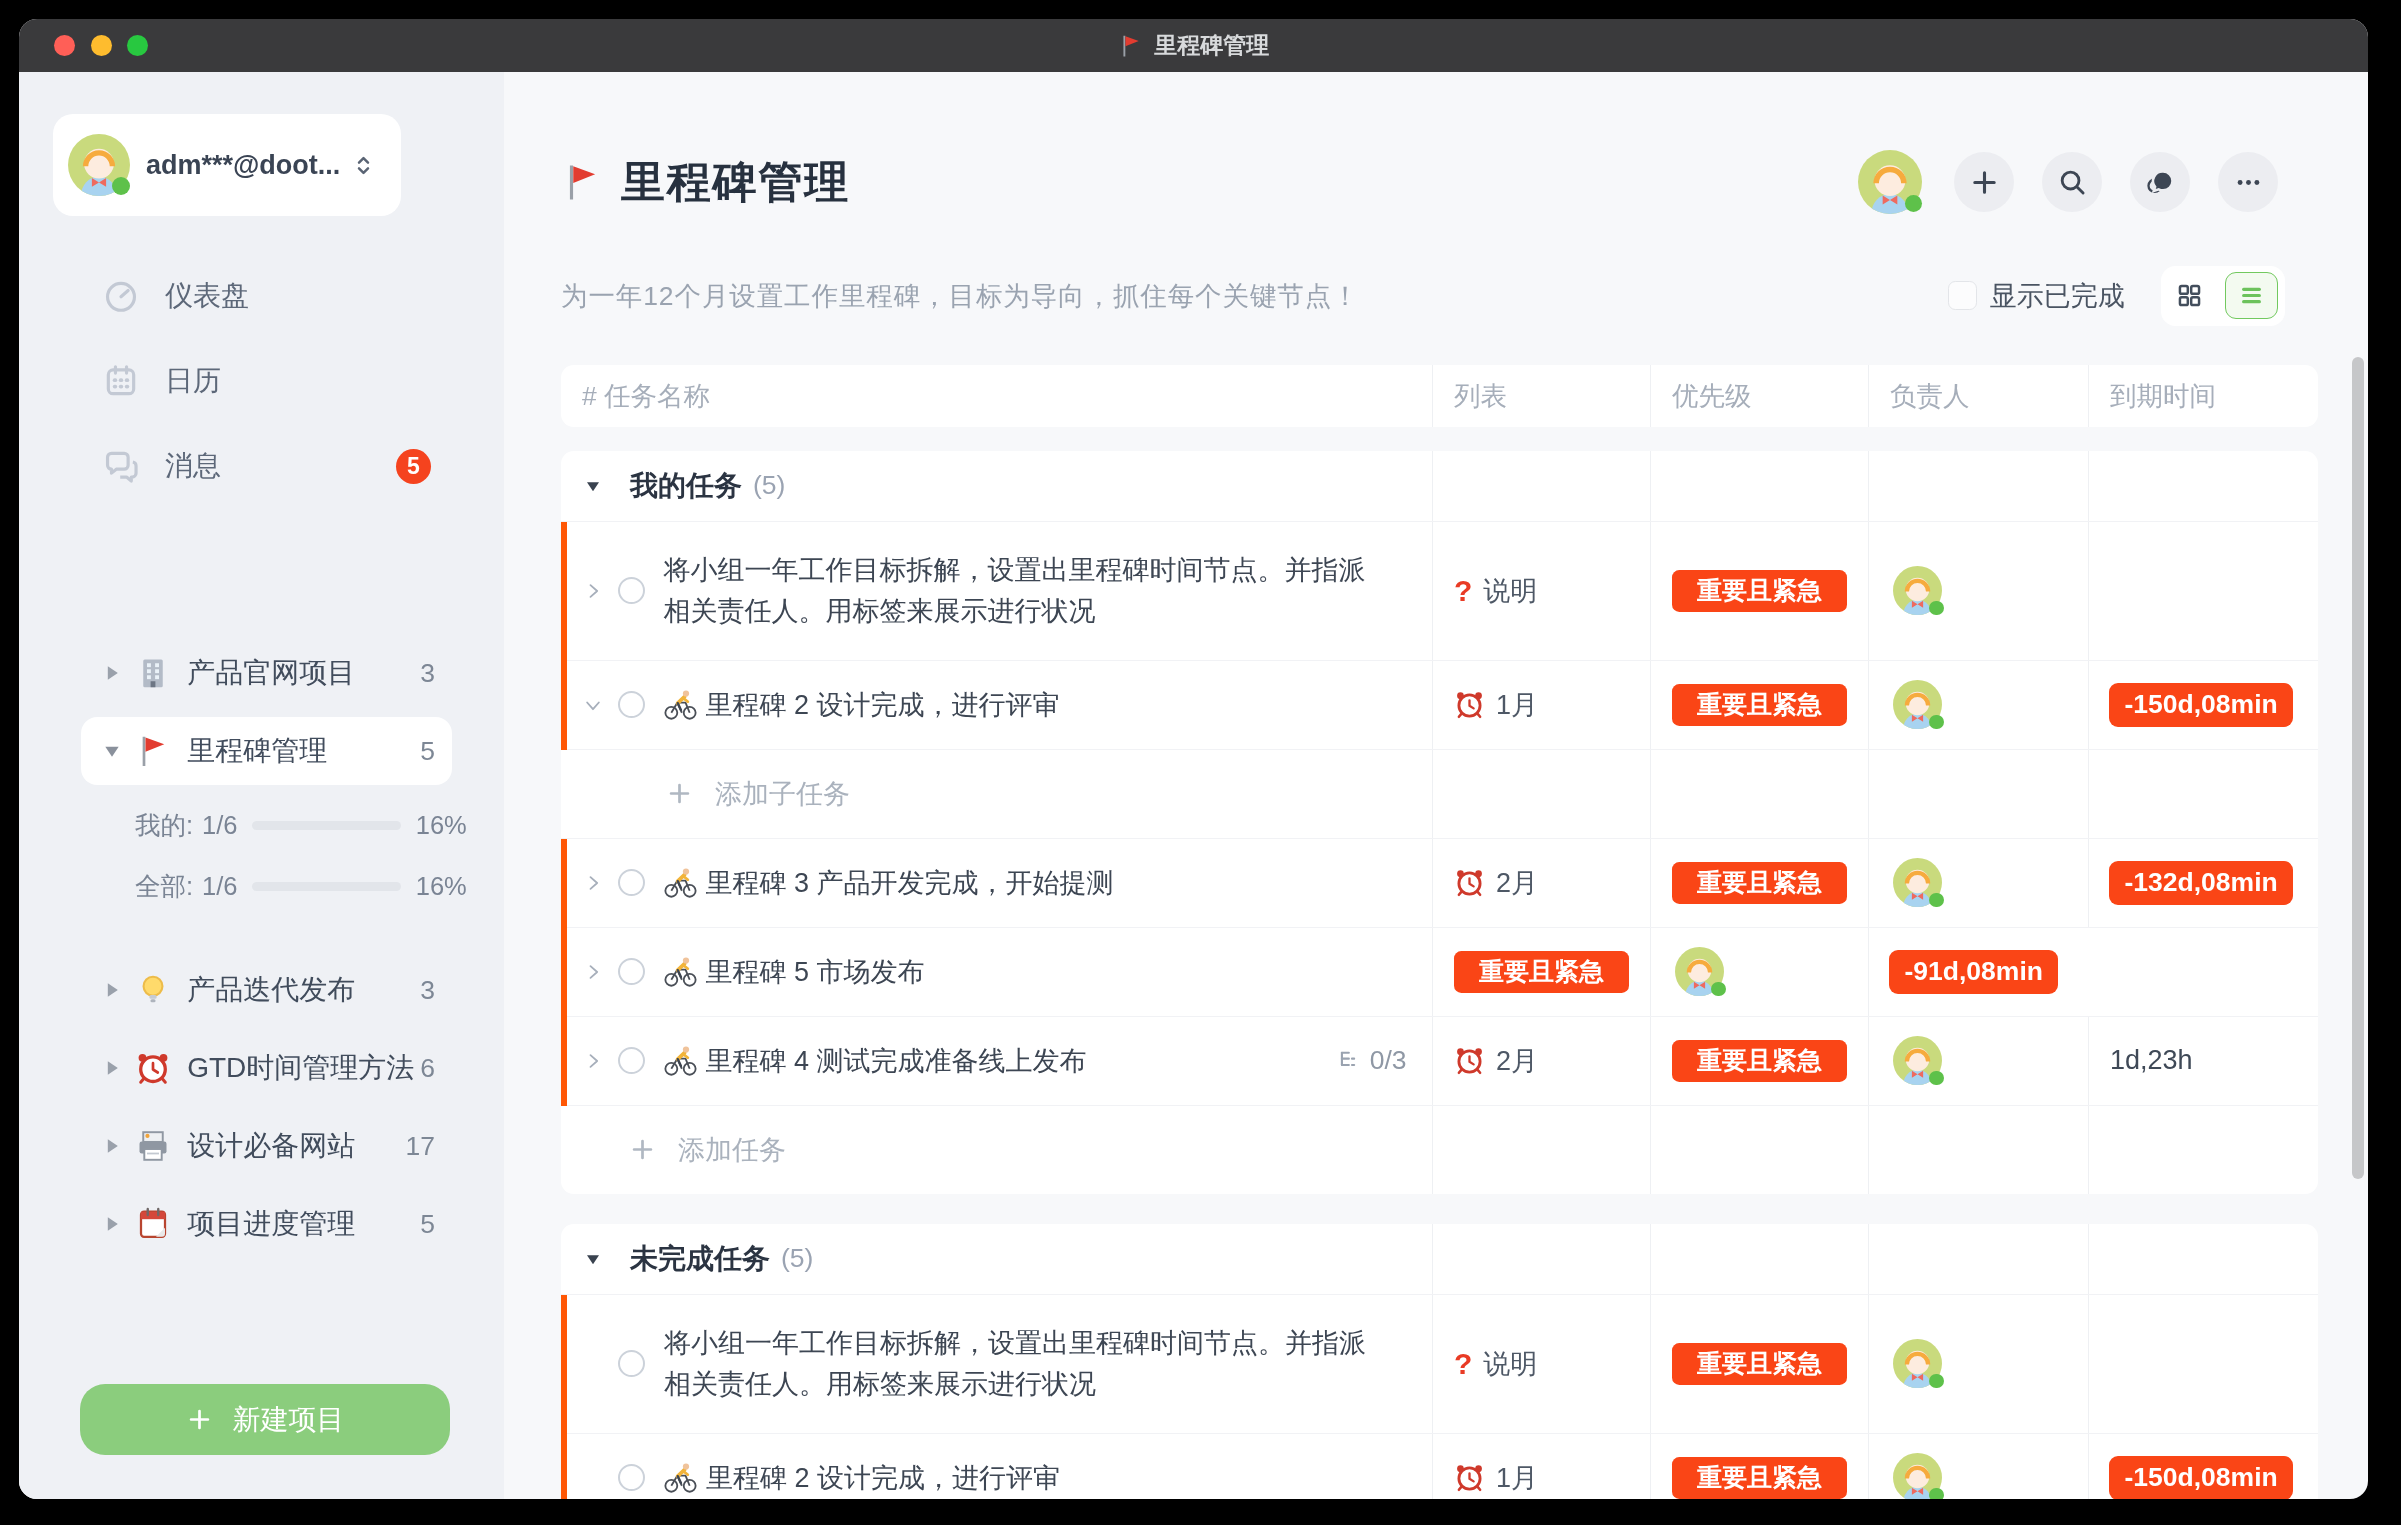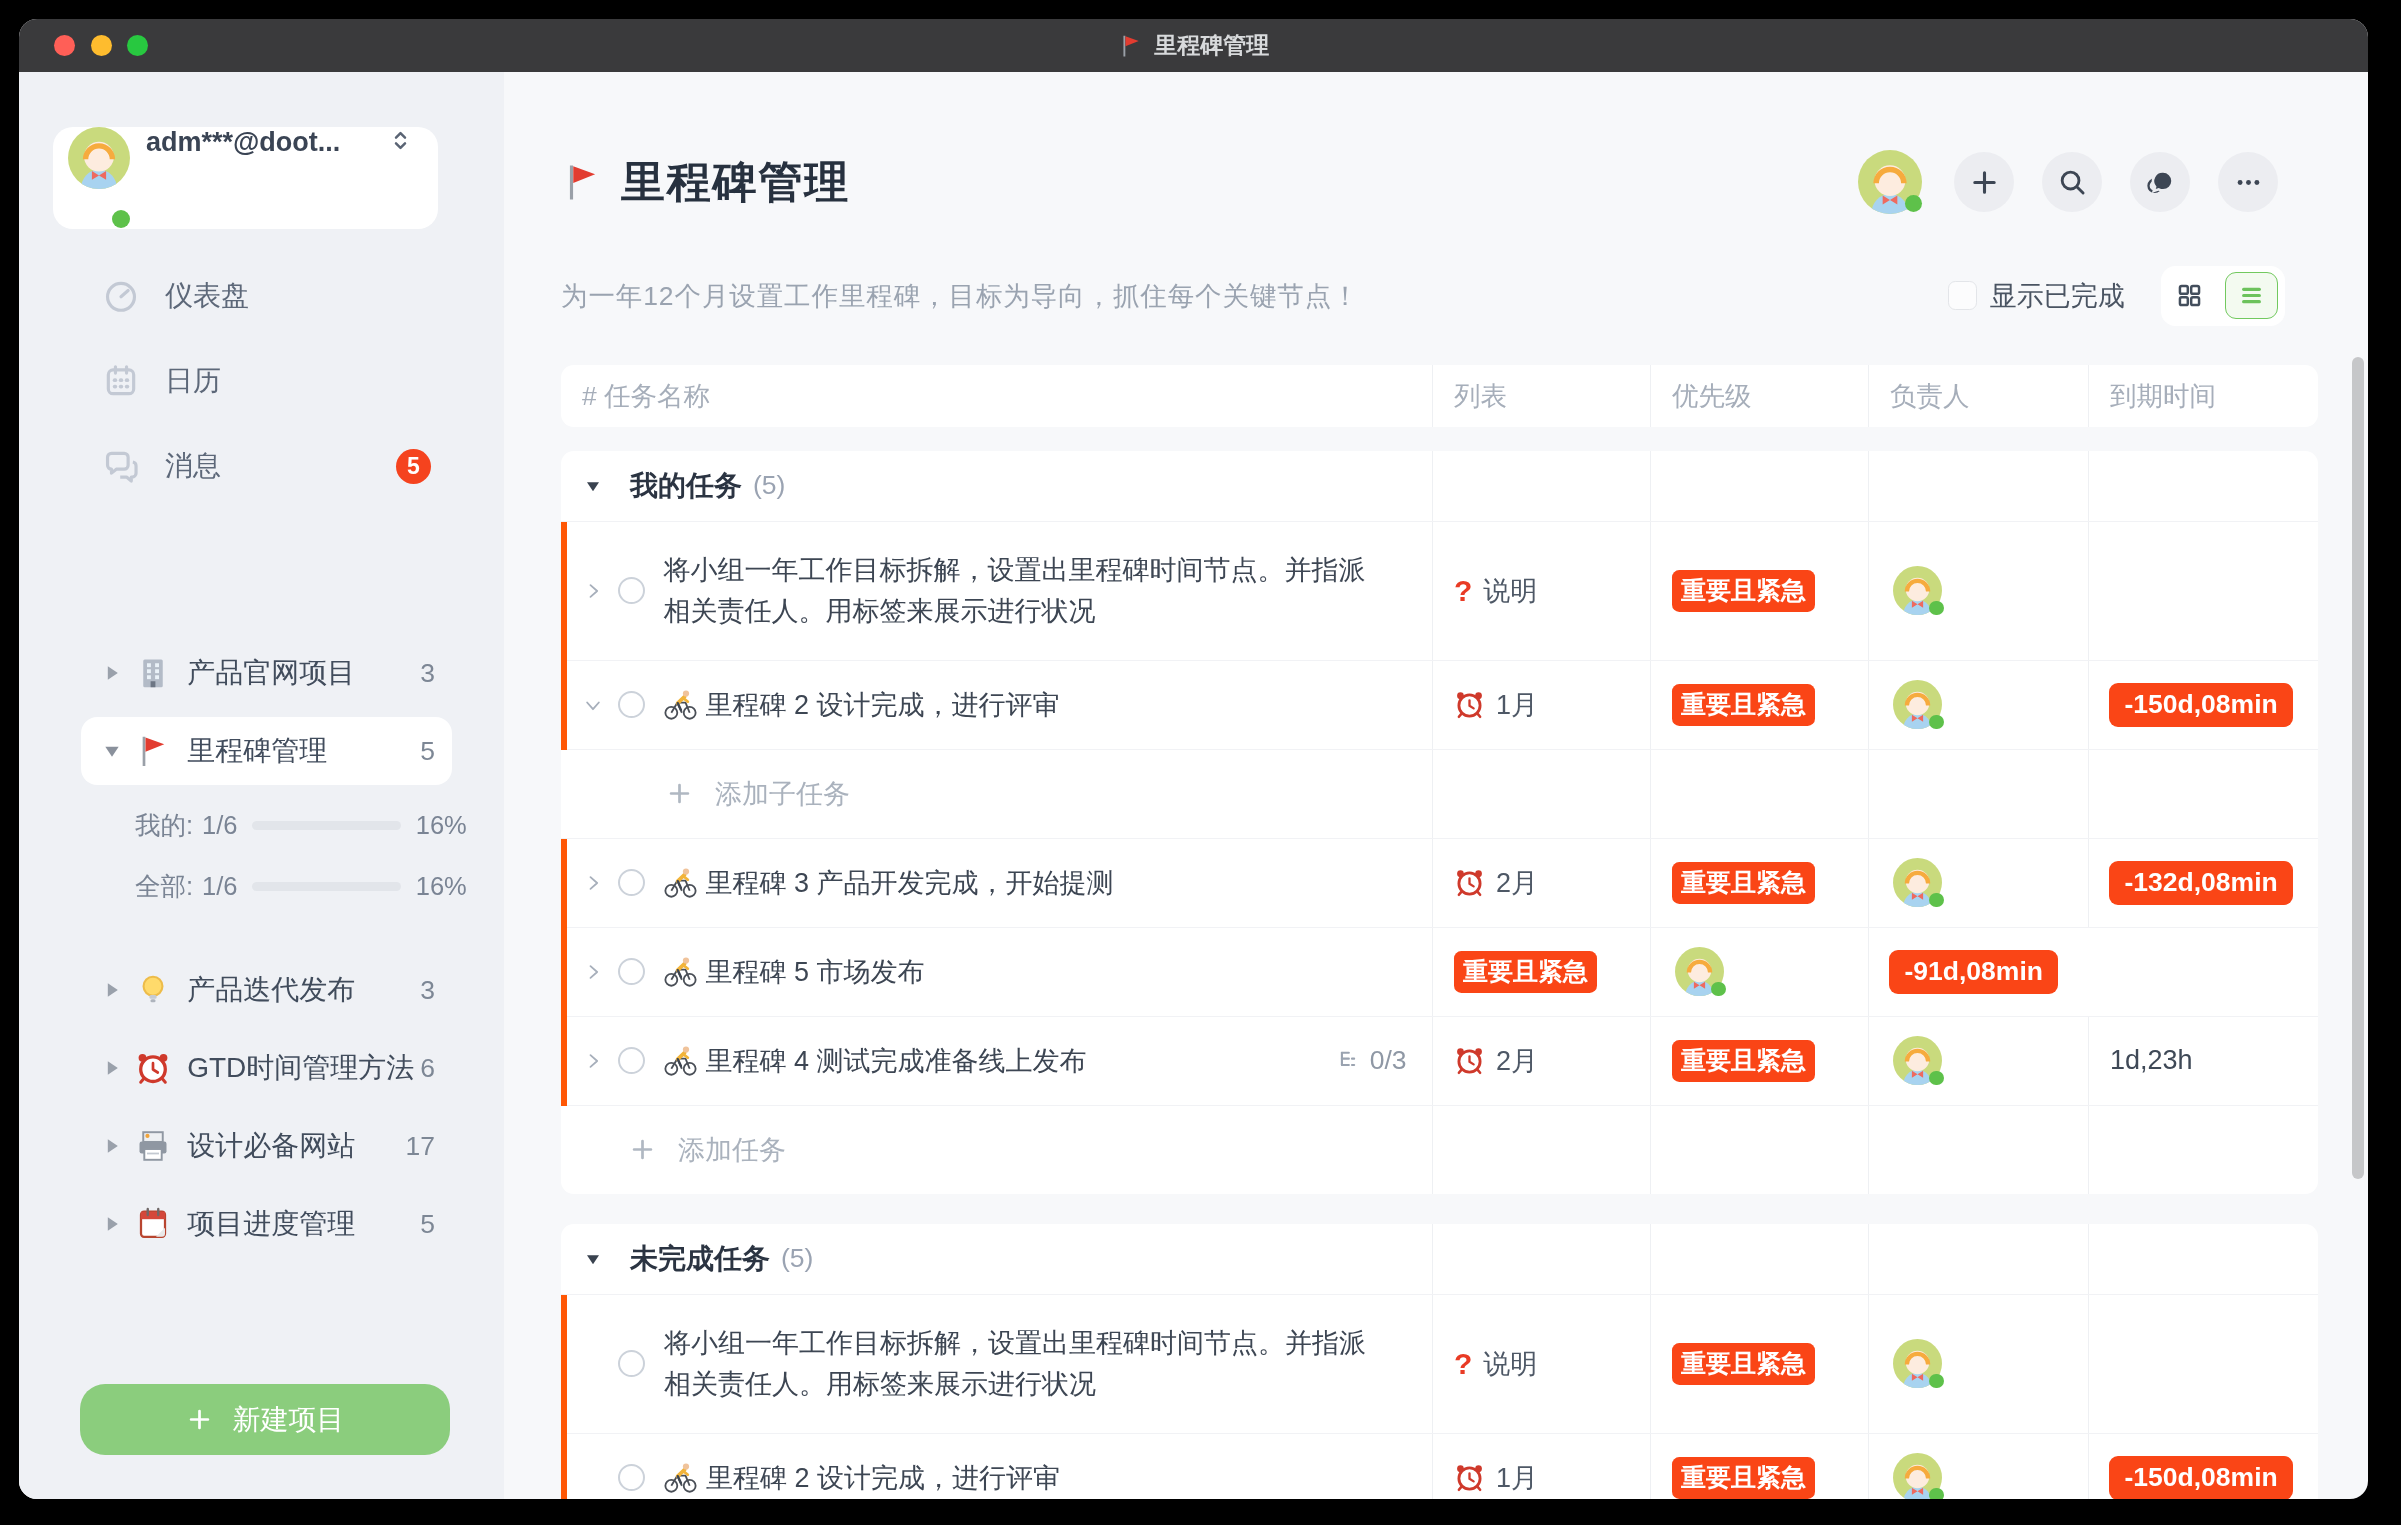--- a/index.html
+++ b/index.html
@@ -13,22 +13,22 @@
   .lights{position:absolute;left:35px;top:0;height:100%;display:flex;align-items:center;gap:15.5px;}
   .light{width:21px;height:21px;border-radius:50%;}
   .light.red{background:#ff5f57;} .light.yellow{background:#febc2e;} .light.green{background:#28c840;}
   .tb-title{display:flex;align-items:center;gap:11px;color:#d8dadc;font-size:23px;font-weight:bold;}
   .tb-flag{width:25.5px;height:25.5px;}
   
   .app-body{display:flex;height:1427px;}
   .sidebar{width:485px;background:#eff1f5;position:relative;flex:none;}
   .main{flex:1;position:relative;padding:0 50px 0 57px;}
   
-  .account-card{position:absolute;left:34px;top:42px;width:385px;height:102px;background:#fff;border-radius:20px;
-    display:flex;padding:0 24px 0 14.6px;margin-top:13px;}
+  .account-card{position:absolute;left:34px;top:42px;width:348px;height:102px;background:#fff;border-radius:20px;
+    display:flex;align-items:center;padding:0 24px 0 14.6px;}
   .av-wrap{position:relative;flex:none;}
   .av-wrap .dot{position:absolute;right:-0.9px;bottom:0.9px;width:18px;height:18px;border-radius:50%;background:#5ec14a;}
   .account-email{font-size:27px;font-weight:bold;color:#3a4454;margin-left:16.4px;flex:1;white-space:nowrap;overflow:hidden;}
   .updown{width:27px;height:27px;color:#5a6474;flex:none;}
   .menu{position:absolute;left:0;top:195px;width:100%;display:flex;flex-direction:column;gap:27px;padding-left:83px;}
   .menu-item{display:flex;align-items:center;height:58px;position:relative;cursor:default;}
   .menu-icon{width:38px;height:38px;color:#c3c9d4;flex:none;}
   .menu-label{font-size:28px;color:#5d6879;margin-left:25px;}
   .menu-badge{position:absolute;right:73px;width:35px;height:35px;border-radius:50%;background:#f5431e;color:#fff;
     font-size:23px;font-weight:bold;display:flex;align-items:center;justify-content:center;}
@@ -100,21 +100,21 @@
   .add-row .cell{min-height:88px;}
   .add-inner{display:flex;align-items:center;}
   .add-inner.main-lv{padding-left:68px;}
   .add-inner.sub-lv{padding-left:105px;}
   .add-plus{width:27px;height:27px;color:#b0b8c2;flex:none;}
   .add-label{font-size:27px;color:#aab2bd;margin-left:22px;white-space:nowrap;}
   .list-cell{padding-left:21px;font-size:27px;color:#4e5866;gap:11px;}
   .q-mark{color:#e93b25;font-weight:bold;font-size:30px;}
   .alarm{width:31px;height:31px;flex:none;}
   .priority-badge{margin-left:21px;background:#fa4516;color:#fff;font-size:25px;font-weight:bold;height:42px;
-    padding:0 9px;border-radius:7.3px;display:flex;align-items:center;white-space:nowrap;}
+    padding:0 25px;border-radius:7.3px;display:flex;align-items:center;white-space:nowrap;}
   .assignee-cell{padding-left:24px;}
   .row-av{position:relative;}
   .row-av .dot{position:absolute;right:-1.8px;bottom:0;width:14.6px;height:14.6px;border-radius:50%;background:#5ec14a;}
   .due-badge{margin-left:20px;background:#fa4516;color:#fff;font-weight:bold;font-size:26.5px;height:44px;padding:0 15.5px;
     border-radius:9px;display:flex;align-items:center;white-space:nowrap;}
   .due-plain{margin-left:21px;font-size:27px;color:#3f4957;white-space:nowrap;}
   .scroll-thumb{position:absolute;right:3.6px;top:285px;width:12.8px;height:822px;border-radius:6.4px;background:#c6c7c9;}
 </style>
 </head>
 <body>

